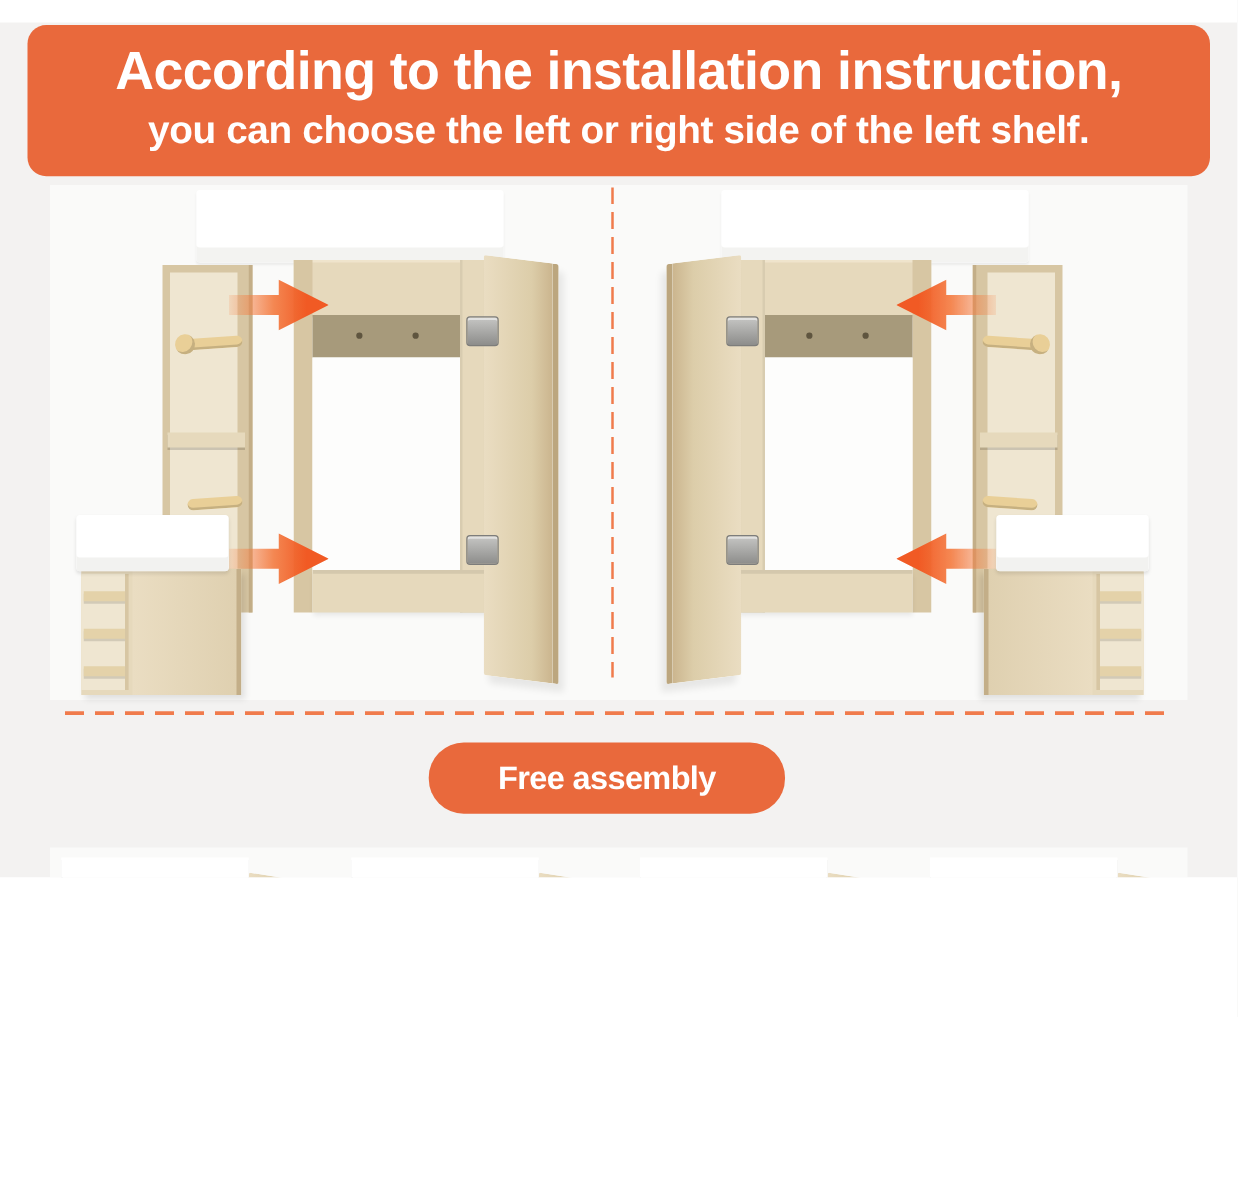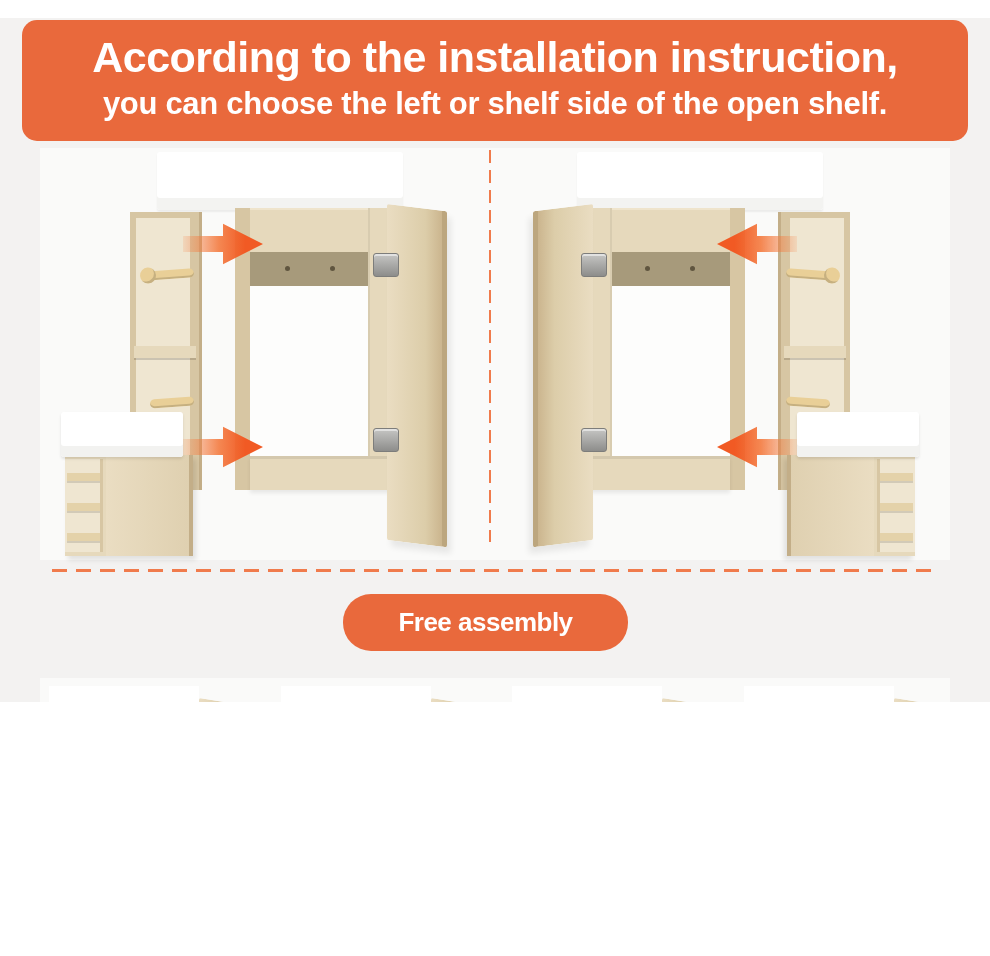--- a/index.html
+++ b/index.html
@@ -122,21 +122,21 @@
     border-radius:28px;color:var(--text);font-size:26px;font-weight:700;letter-spacing:-0.5px;
     display:flex;align-items:center;justify-content:center;}
 </style>
 </head>
 <body>
 
 <div class="page">
 
   <div class="banner">
     <div class="banner-line1">According to the installation instruction,</div>
-    <div class="banner-line2">you can choose the left or shelf side of the open shelf.</div>
+    <div class="banner-line2">you can choose the left or right side of the left shelf.</div>
   </div>
 
   <div class="mid-photos">
 
     <div class="panel panel--left">
       <div class="fig">
         <div class="sink-top"></div>
         <div class="shelf-unit">
           <div class="su-inner"></div>
           <div class="su-shelf"></div>

